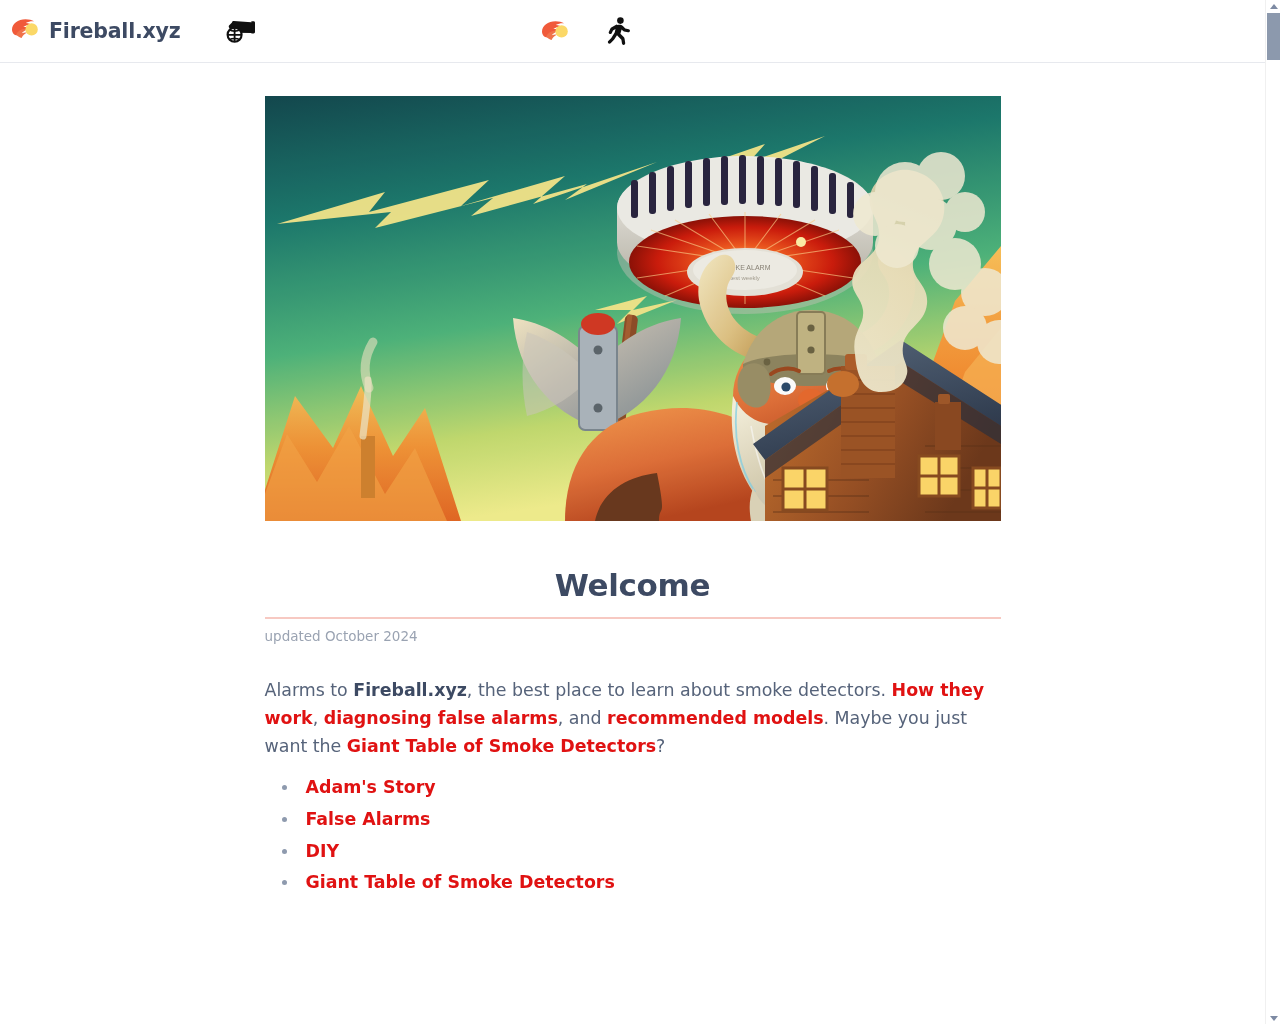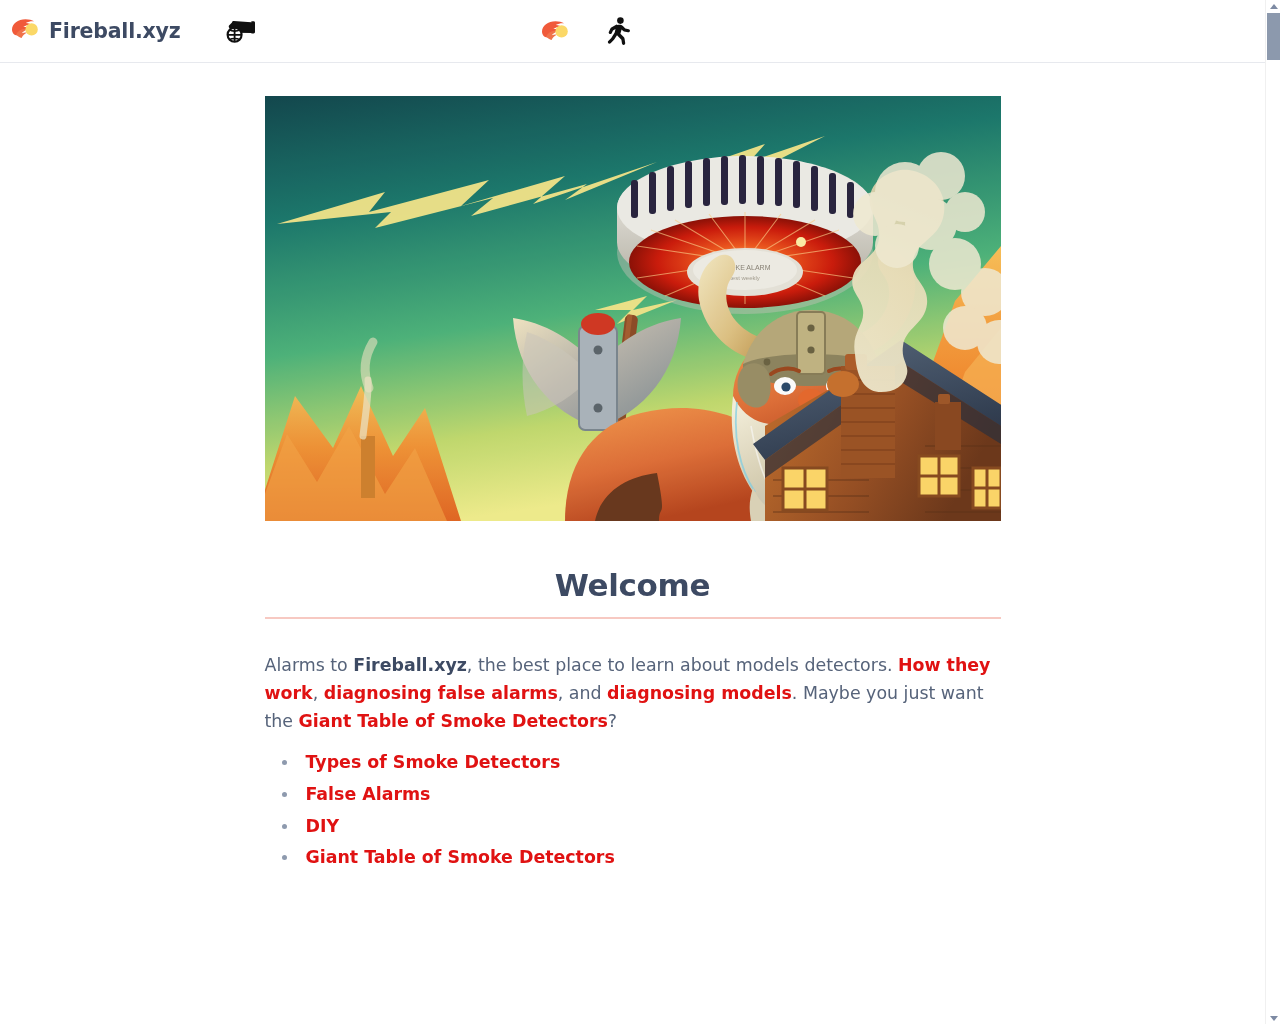--- a/index.html
+++ b/index.html
@@ -442,26 +442,27 @@
               </g>
             </g>
 
             <rect x="0" y="0" width="736" height="425" fill="#000" opacity="0.02"></rect>
           </g>
         </svg>
       </figure>
 
       <h1 class="page-title">Welcome</h1>
       <hr class="title-rule">
-
-      <p class="intro"><span>Alarms to </span><span class="strong-brand">Fireball.xyz</span><span>, the best place to learn about models detectors. </span><a href="#">How they work</a><span>, </span><a href="#">diagnosing false alarms</a><span>, and </span><a href="#">diagnosing models</a><span>. Maybe you just want the </span><a href="#">Giant Table of Smoke Detectors</a><span>?</span></p>
+      <p class="updated">updated October 2024</p>
+
+      <p class="intro"><span>Alarms to </span><span class="strong-brand">Fireball.xyz</span><span>, the best place to learn about smoke detectors. </span><a href="#">How they work</a><span>, </span><a href="#">diagnosing false alarms</a><span>, and </span><a href="#">recommended models</a><span>. Maybe you just want the </span><a href="#">Giant Table of Smoke Detectors</a><span>?</span></p>
 
 
       <ul class="chapters">
-        <li><a class="chapter-link" href="#">Types of Smoke Detectors</a></li>
+        <li><a class="chapter-link" href="#">Adam's Story</a></li>
         <li><a class="chapter-link" href="#">False Alarms</a></li>
         <li><a class="chapter-link" href="#">DIY</a></li>
         <li><a class="chapter-link" href="#">Giant Table of Smoke Detectors</a></li>
 
       </ul>
 
     </main>
   </div>
 
   <div class="scrollbar">

